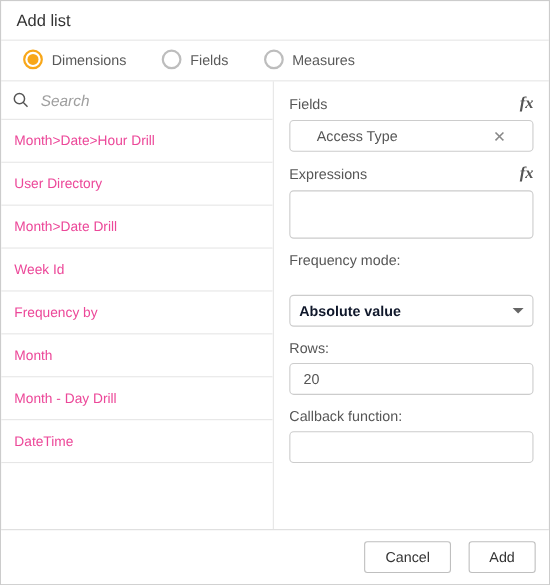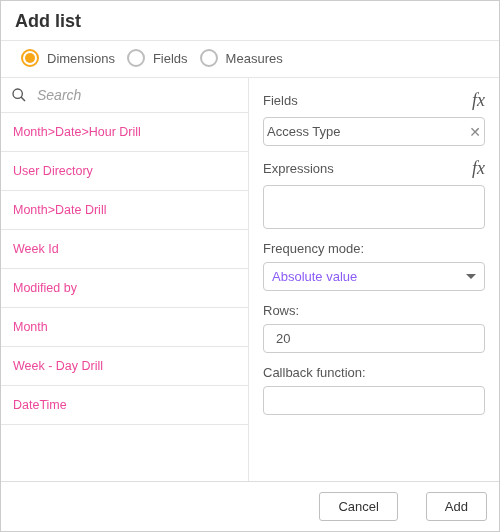--- a/index.html
+++ b/index.html
@@ -12,33 +12,33 @@
     width: 500px;
     height: 532px;
     overflow: hidden;
     position: relative;
     border: 1px solid #ccc;
   }
   .header {
     padding: 10px 14px 8px 14px;
   }
   .title {
-    font-weight: 700;
-    font-size: 18px;
+    font-weight: 400;
+    font-size: 15px;
     color: #333;
   }
   .divider {
     border: none;
     border-top: 1px solid #e6e6e6;
     margin: 0;
   }
   .tabs {
     display: flex;
     align-items: center;
-    gap: 12px;
+    gap: 32px;
     padding: 8px 20px 10px 20px;
   }
   .tab {
     display: flex;
     align-items: center;
     gap: 8px;
     cursor: pointer;
   }
   .radio {
     width: 18px;
@@ -108,30 +108,30 @@
     display: flex;
     justify-content: space-between;
     align-items: center;
     margin-top: 2px;
     margin-bottom: 6px;
   }
   .field-label { color: #565656; font-size: 13px; }
   .fx {
     font-family: Georgia, "Times New Roman", serif;
     font-style: italic;
-    font-weight: 400;
+    font-weight: 700;
     color: #555;
-    font-size: 18px;
+    font-size: 15px;
     cursor: pointer;
   }
   .inputish {
     width: 100%;
     border: 1px solid #ccc;
     border-radius: 4px;
-    padding: 6px 3px;
+    padding: 6px 24px;
     font-size: 13px;
     background: #fff;
     display: flex;
     align-items: center;
     justify-content: space-between;
     color: #555;
   }
   .inputish .x {
     color: #888;
     cursor: pointer;
@@ -148,22 +148,22 @@
   .section { margin-bottom: 12px; }
   .select {
     width: 100%;
     border: 1px solid #ccc;
     border-radius: 4px;
     padding: 6px 8px;
     background: #fff;
     display: flex;
     align-items: center;
     justify-content: space-between;
-    font-weight: 400;
-    color: #8b5cf6;
+    font-weight: 700;
+    color: #0f172a;
     font-size: 13px;
     cursor: pointer;
   }
   .select .caret {
     width: 0; height: 0;
     border-left: 5px solid transparent;
     border-right: 5px solid transparent;
     border-top: 5px solid #666;
   }
   input.text {
@@ -175,21 +175,21 @@
     background: #fff;
     color: #555;
   }
   .footer {
     position: absolute;
     left: 0; right: 0; bottom: 0;
     border-top: 1px solid #ddd;
     padding: 10px 12px;
     display: flex;
     justify-content: flex-end;
-    gap: 28px;
+    gap: 16px;
     background: #fff;
   }
   .btn {
     border: 1px solid #bfbfbf;
     background: #fff;
     border-radius: 3px;
     padding: 6px 18px;
     font-size: 13px;
     color: #333;
     cursor: pointer;
@@ -227,23 +227,23 @@
         <circle cx="10" cy="10" r="7"></circle>
         <line x1="21" y1="21" x2="15" y2="15"></line>
       </svg>
       <input type="text" placeholder="Search" style="">
     </div>
     <div class="list">
       <div class="list-item">Month&gt;Date&gt;Hour Drill</div>
       <div class="list-item">User Directory</div>
       <div class="list-item">Month&gt;Date Drill</div>
       <div class="list-item">Week Id</div>
-      <div class="list-item">Modified by</div>
+      <div class="list-item">Frequency by</div>
       <div class="list-item">Month</div>
-      <div class="list-item">Week - Day Drill</div>
+      <div class="list-item">Month - Day Drill</div>
       <div class="list-item">DateTime</div>
     </div>
   </div>
 
   <div class="right">
 
     <div class="section">
       <div class="field-row">
         <span class="field-label">Fields</span>
         <span class="fx">fx</span>
@@ -256,21 +256,21 @@
 
     <div class="section">
       <div class="field-row">
         <span class="field-label">Expressions</span>
         <span class="fx">fx</span>
       </div>
       <div class="textareaish"></div>
     </div>
 
     <div class="section">
-      <div class="field-label" style="margin-bottom:6px">Frequency mode:</div>
+      <div class="field-label" style="margin-bottom:24px">Frequency mode:</div>
       <div class="select">
         <span>Absolute value</span>
         <span class="caret"></span>
       </div>
     </div>
 
     <div class="section">
       <div class="field-label" style="margin-bottom:6px">Rows:</div>
       <input class="text" type="text" value="20" style="">
     </div>

